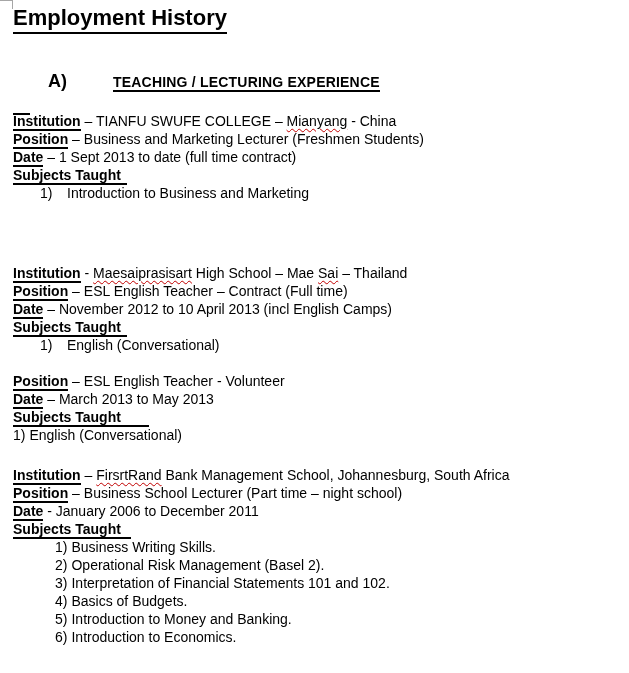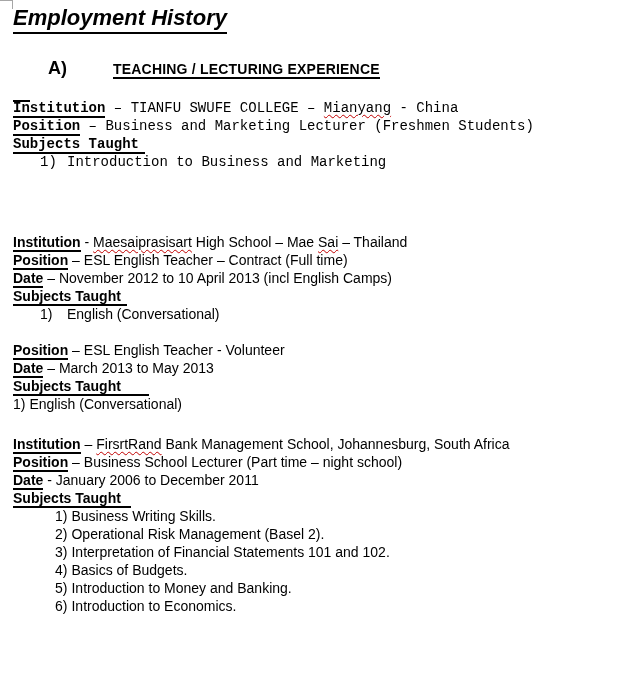--- a/index.html
+++ b/index.html
@@ -17,24 +17,24 @@
     width:13px; height:9px;
     border-top:1px solid #a6a6a6;
     border-right:1px solid #a6a6a6;
   }
   .content { padding-left:13px; padding-right:8px; }
 
   .title-row { padding-top:5px; }
   .doc-title {
     display:inline-block;
     font-size:22px; line-height:26px; font-weight:bold;
-    border-bottom:2px solid #000; padding-bottom:1px;font-style:italic;
+    border-bottom:2px solid #000; padding-bottom:1px;
   }
 
-  .section-row { margin-top:23px; line-height:22px; white-space:nowrap; }
+  .section-row { margin-top:36px; line-height:22px; white-space:nowrap; }
   .sec-letter {
     display:inline-block; margin-left:35px; width:65px;
     font-size:18px; font-weight:bold;
   }
   .sec-heading {
     font-size:14px; font-weight:bold;
     border-bottom:2px solid #000; padding-bottom:0px;
     letter-spacing:0.2px;
   }
 
@@ -51,21 +51,21 @@
     text-decoration-style:wavy;
     text-decoration-color:#c00000;
     text-decoration-thickness:1px;
     text-underline-offset:2px;
   }
   .ext-a { padding-right:6px; }
   .ext-b { padding-right:6px; }
   .ext-c { padding-right:28px; }
   .ext-d { padding-right:10px; }
 
-  .entry-1 { margin-top:19px;font-family:Liberation Mono, monospace; }
+  .entry-1 { margin-top:19px; }
   .entry-2 { margin-top:62px; }
   .entry-3 { margin-top:18px; }
   .entry-4 { margin-top:22px; }
 
   .item-a { margin-left:27px; }
   .item-a .num { display:inline-block; min-width:27px; }
   .item-c { margin-left:0; }
   .item-c .num { margin-right:4px; }
   .item-d { margin-left:42px; }
   .item-d .num { margin-right:4px; }
@@ -82,20 +82,21 @@
       <span class="doc-title">Employment History</span>
     </div>
 
     <div class="section-row">
       <span class="sec-letter">A)</span><span class="sec-heading">TEACHING / LECTURING EXPERIENCE</span>
     </div>
 
     <div class="entry entry-1">
       <div class="line"><span class="lbl overline">Institution</span><span> – TIANFU SWUFE COLLEGE – </span><span class="sp">Mianyang</span><span> - China</span></div>
       <div class="line"><span class="lbl">Position</span><span> – Business and Marketing Lecturer (Freshmen Students)</span></div>
+      <div class="line"><span class="lbl">Date</span><span> – 1 Sept 2013 to date (full time contract)</span></div>
       <div class="line"><span class="lbl ext-a">Subjects Taught</span></div>
       <div class="line item-a"><span class="num">1)</span><span>Introduction to Business and Marketing</span></div>
     </div>
 
     <div class="entry entry-2">
       <div class="line"><span class="lbl">Institution</span><span> - </span><span class="sp">Maesaiprasisart</span><span> High School – Mae </span><span class="sp">Sai</span><span> – Thailand</span></div>
       <div class="line"><span class="lbl">Position</span><span> – ESL English Teacher – Contract (Full time)</span></div>
       <div class="line"><span class="lbl">Date</span><span> – November 2012 to 10 April 2013 (incl English Camps)</span></div>
       <div class="line"><span class="lbl ext-b">Subjects Taught</span></div>
       <div class="line item-a"><span class="num">1)</span><span>English (Conversational)</span></div>

